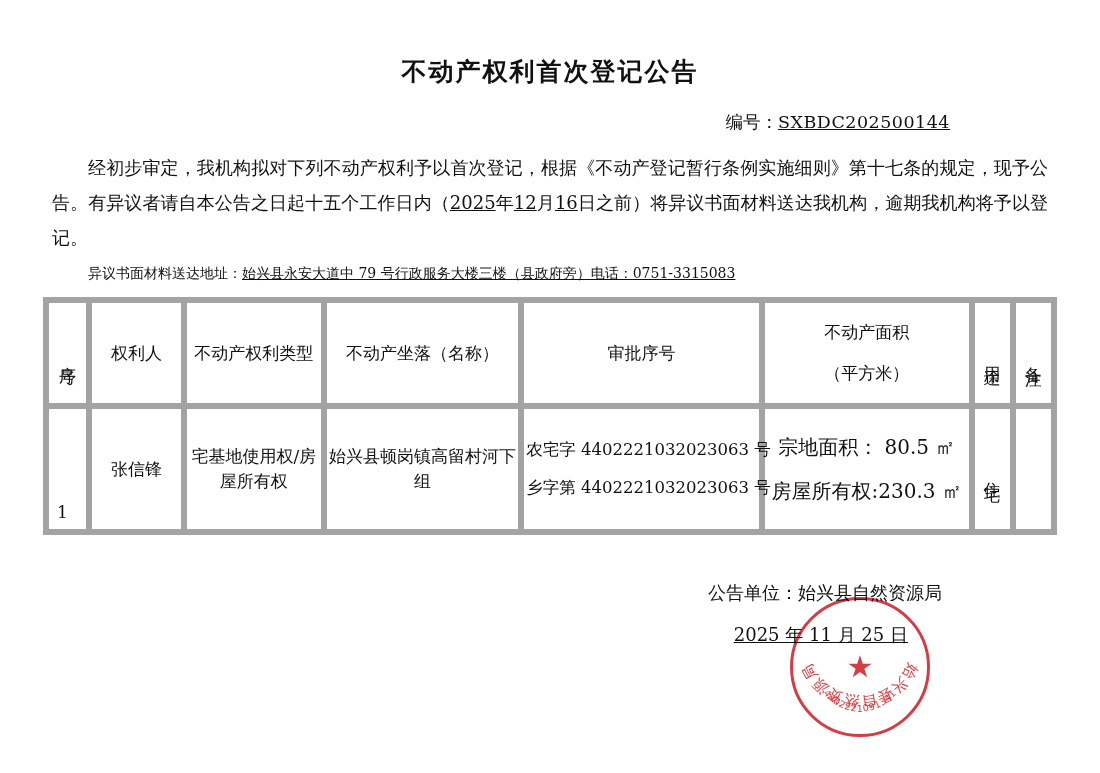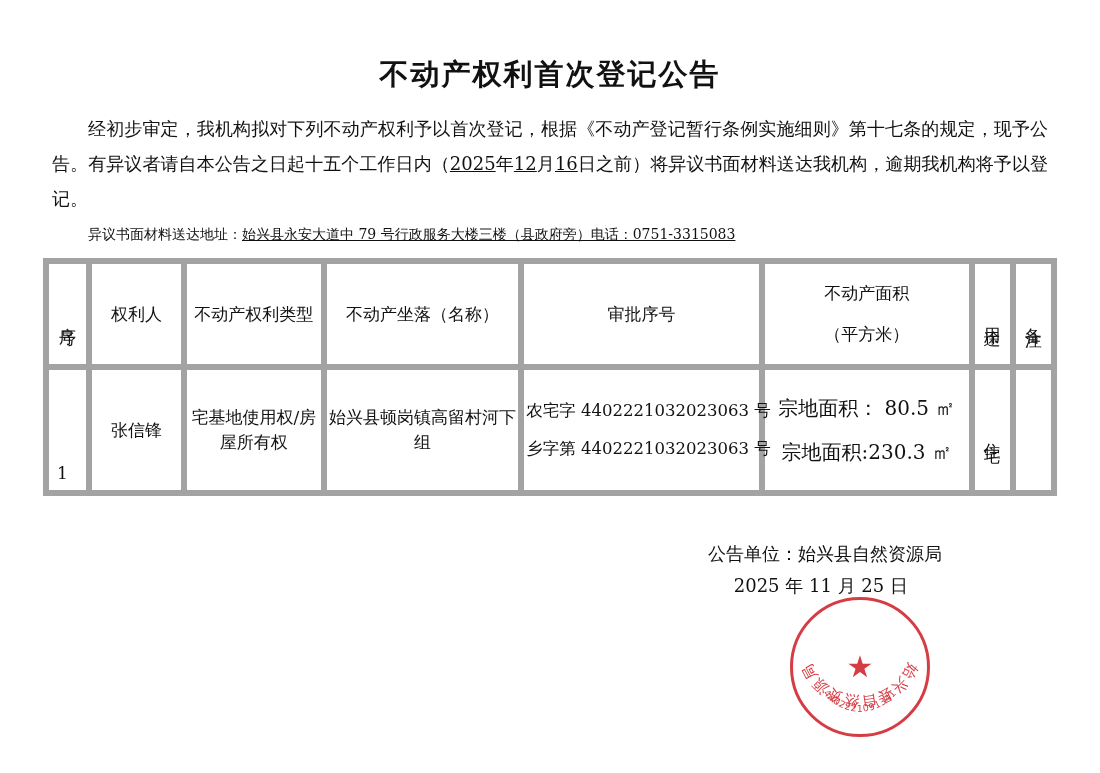--- a/index.html
+++ b/index.html
@@ -17,21 +17,21 @@
   }
   .page {
     position: relative;
     width: 1100px;
     height: 773px;
     box-sizing: border-box;
     padding: 0 40px;
   }
   .doc-title {
     text-align: center;
-    font-size: 29px;
+    font-size: 25px;
     font-weight: bold;
     letter-spacing: 2px;
     margin-top: 55px;
     font-family: "DejaVu Sans", "Liberation Sans", sans-serif;
   }
   .doc-number-row {
     margin-top: 22px;
     text-align: right;
     padding-right: 110px;
     font-size: 17.5px;
@@ -118,21 +118,22 @@
     padding-right: 118px;
     font-size: 18px;
     position: relative;
     z-index: 2;
   }
   .sign-unit {
     white-space: nowrap;
     margin-top: 44px;
   }
   .sign-date {
-    margin-top: 8px;
+    margin-top: 18px;
+    text-decoration: underline;
     white-space: nowrap;
     padding-right: 34px;
     display: inline-block;
   }
   
   .seal {
     position: absolute;
     left: 790px;
     top: 542px;
     width: 140px;
@@ -174,20 +175,23 @@
     letter-spacing: 0.5px;
   }
 </style>
 </head>
 <body>
 
 <div class="page">
 
   <div class="doc-title">不动产权利首次登记公告</div>
 
+  <div class="doc-number-row">
+    <span>编号：</span><span class="doc-number-value">SXBDC202500144</span>
+  </div>
 
   <div class="body-text">
     <span class="indent"></span><span>经初步审定，我机构拟对下列不动产权利予以首次登记，根据《不动产登记暂行条例实施细则》第十七条的规定，现予公告。有异议者请自本公告之日起十五个工作日内（</span><span class="u">2025</span><span>年</span><span class="u">12</span><span>月</span><span class="u">16</span><span>日之前）</span><span>将异议书面材料送达我机构，逾期我机构将予以登记。</span>
   </div>
 
   <div class="addr-line">
     <span>异议书面材料送达地址：</span><span class="u">始兴县永安大道中 79 号行政服务大楼三楼（县政府旁）电话：0751-3315083</span>
   </div>
 
   <table class="main-table">
@@ -221,21 +225,21 @@
         <td style="text-align:left; padding-left:8px; vertical-align:bottom;">1</td>
         <td>张信锋</td>
         <td>宅基地使用权/房屋所有权</td>
         <td>始兴县顿岗镇高留村河下组</td>
         <td>
           <div class="approval-line">农宅字 4402221032023063 号</div>
           <div class="approval-line">乡字第 4402221032023063 号</div>
         </td>
         <td>
           <div class="area-line">宗地面积： 80.5 ㎡</div>
-          <div class="area-line">宗地面积:230.3 ㎡</div>
+          <div class="area-line">房屋所有权:230.3 ㎡</div>
         </td>
         <td><span class="vert">住宅</span></td>
         <td></td>
       </tr>
     </tbody>
   </table>
 
   <div class="seal">
     <div class="seal-ring"></div>
     <svg class="seal-arc" viewBox="0 0 140 140">

